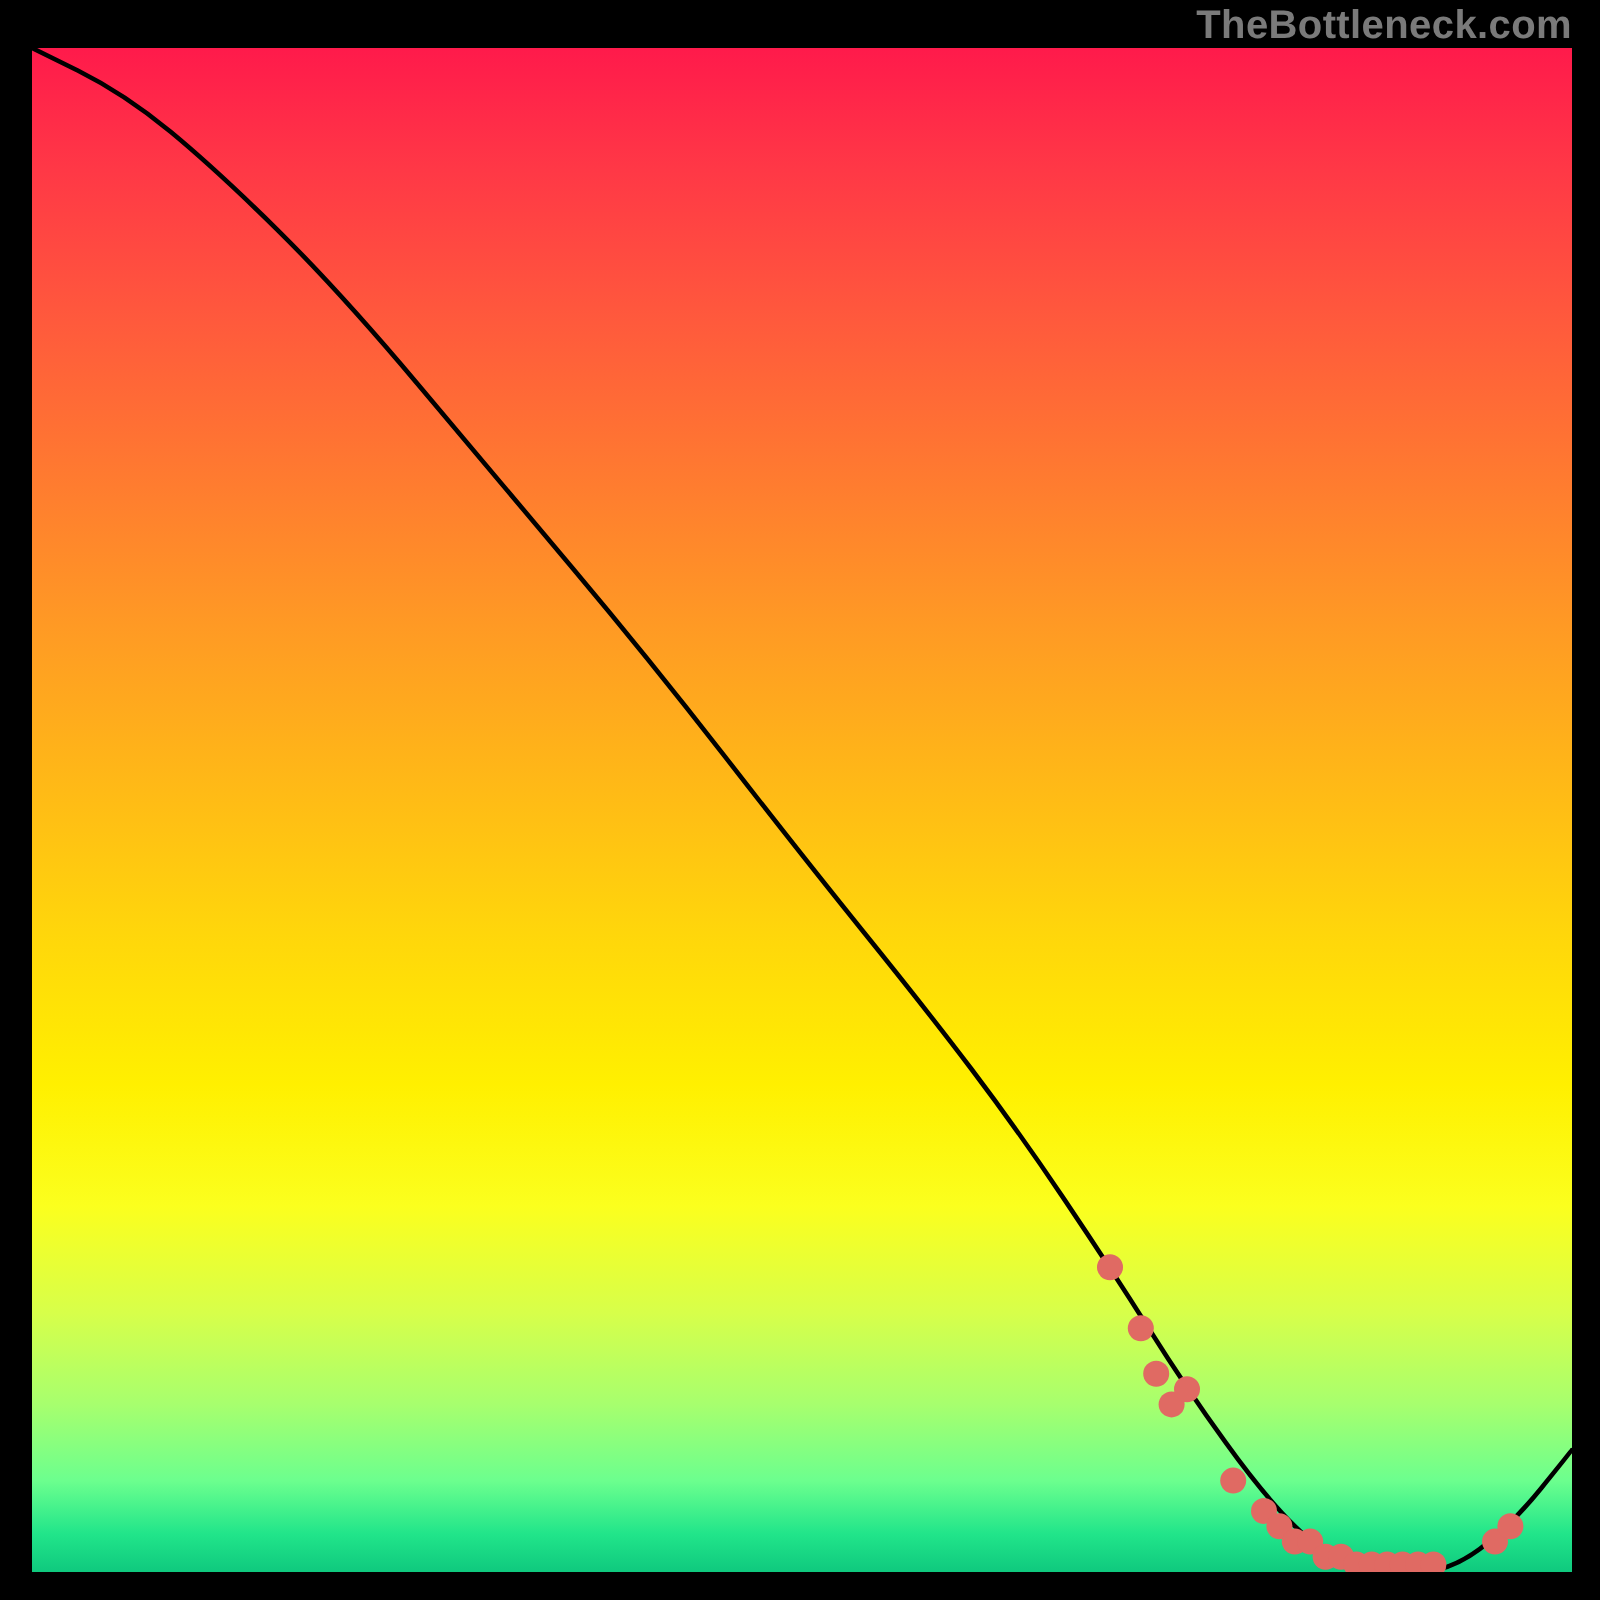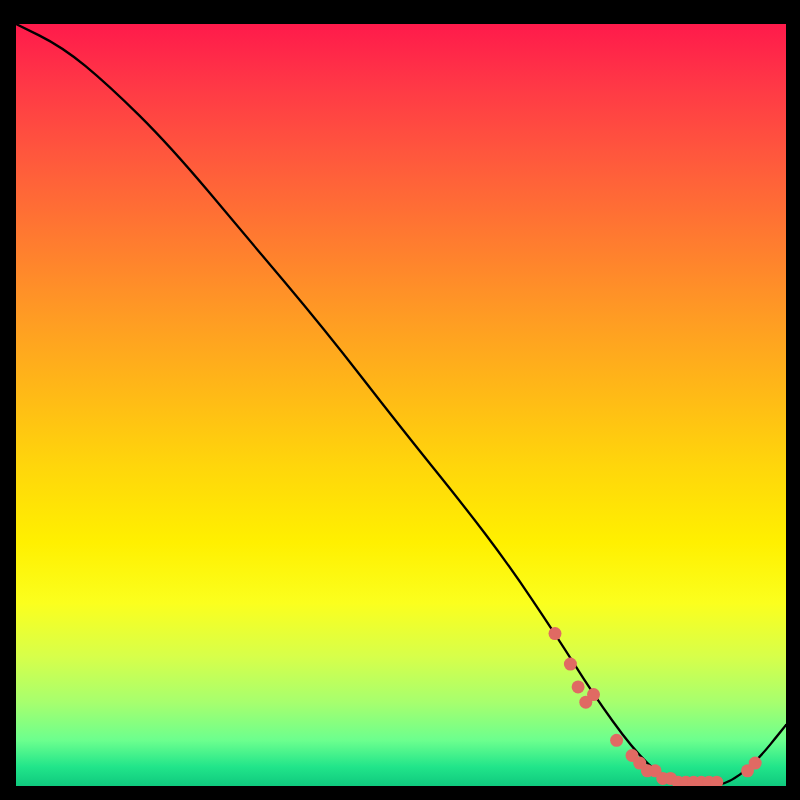--- a/index.html
+++ b/index.html
@@ -88,13 +88,14 @@
           <circle cx="677.6" cy="758.2" r="6.5" fill="#e06a63"></circle>
           <circle cx="685.3" cy="758.2" r="6.5" fill="#e06a63"></circle>
           <circle cx="693.0" cy="758.2" r="6.5" fill="#e06a63"></circle>
           <circle cx="700.7" cy="758.2" r="6.5" fill="#e06a63"></circle>
           <circle cx="731.5" cy="746.8" r="6.5" fill="#e06a63"></circle>
           <circle cx="739.2" cy="739.1" r="6.5" fill="#e06a63"></circle>
         </g>
     </svg>
   </div>
 
+  <span class="attribution">TheBottleneck.com</span>
 </div>
 
 </body></html>

